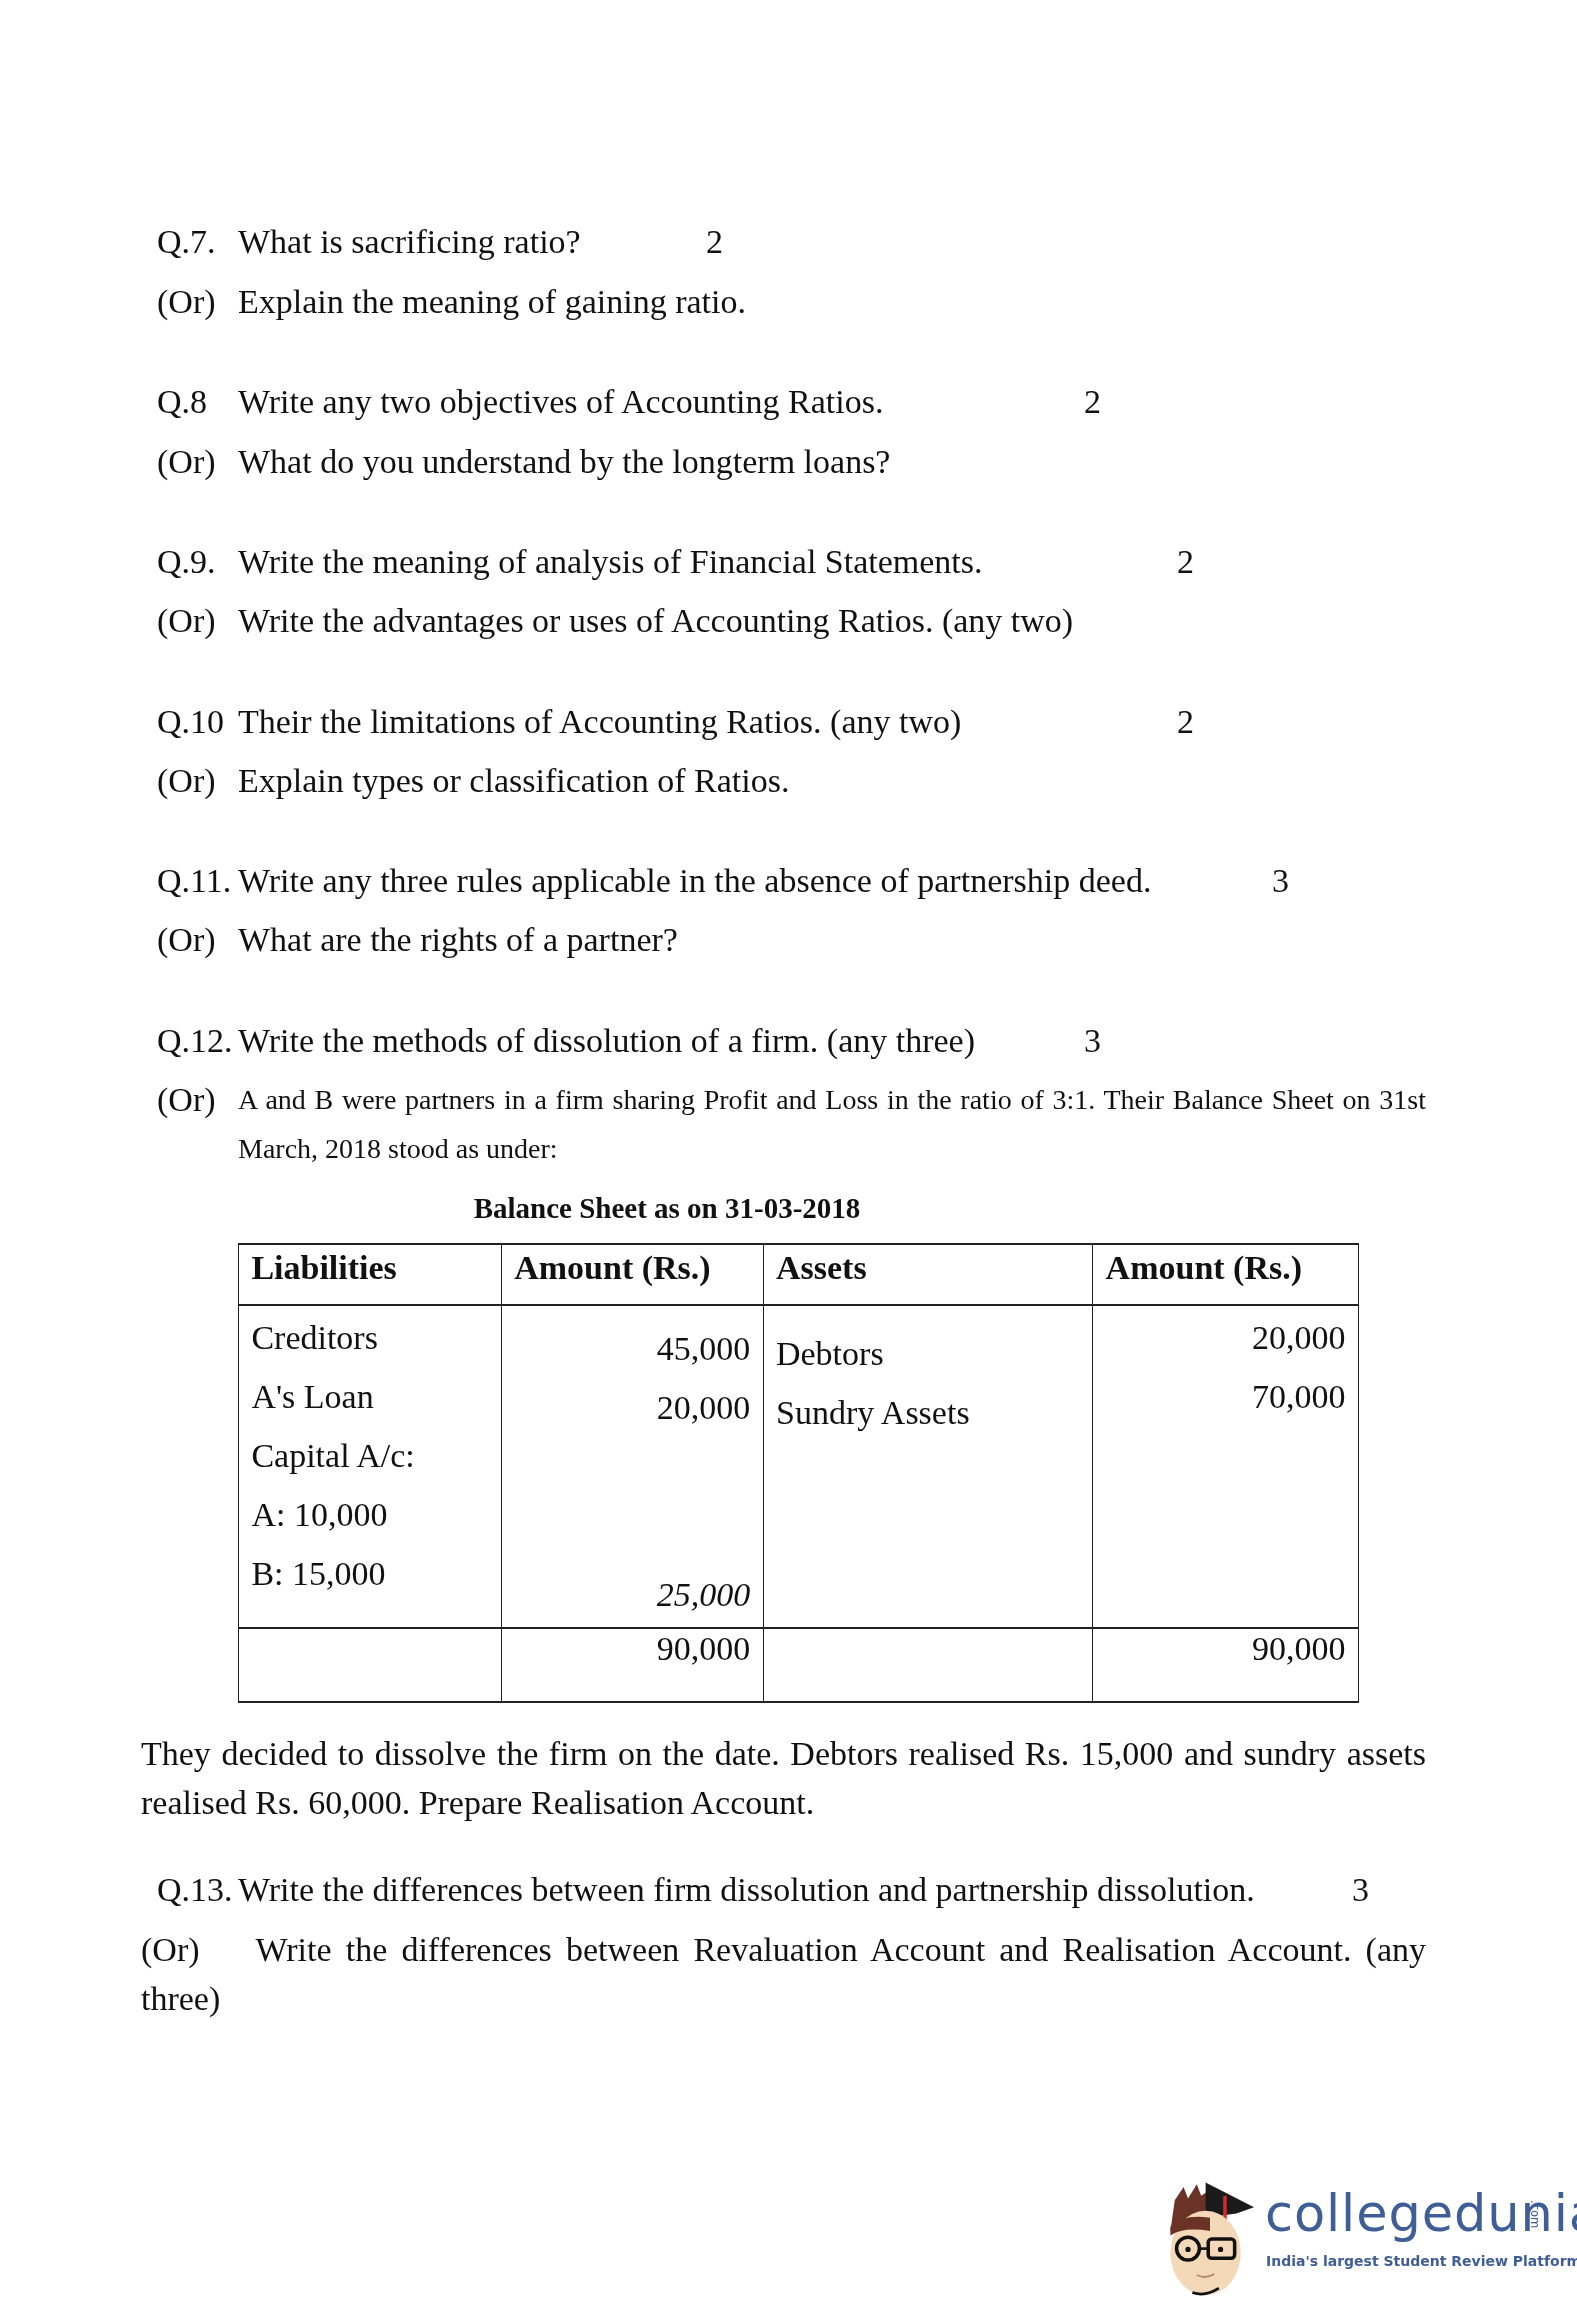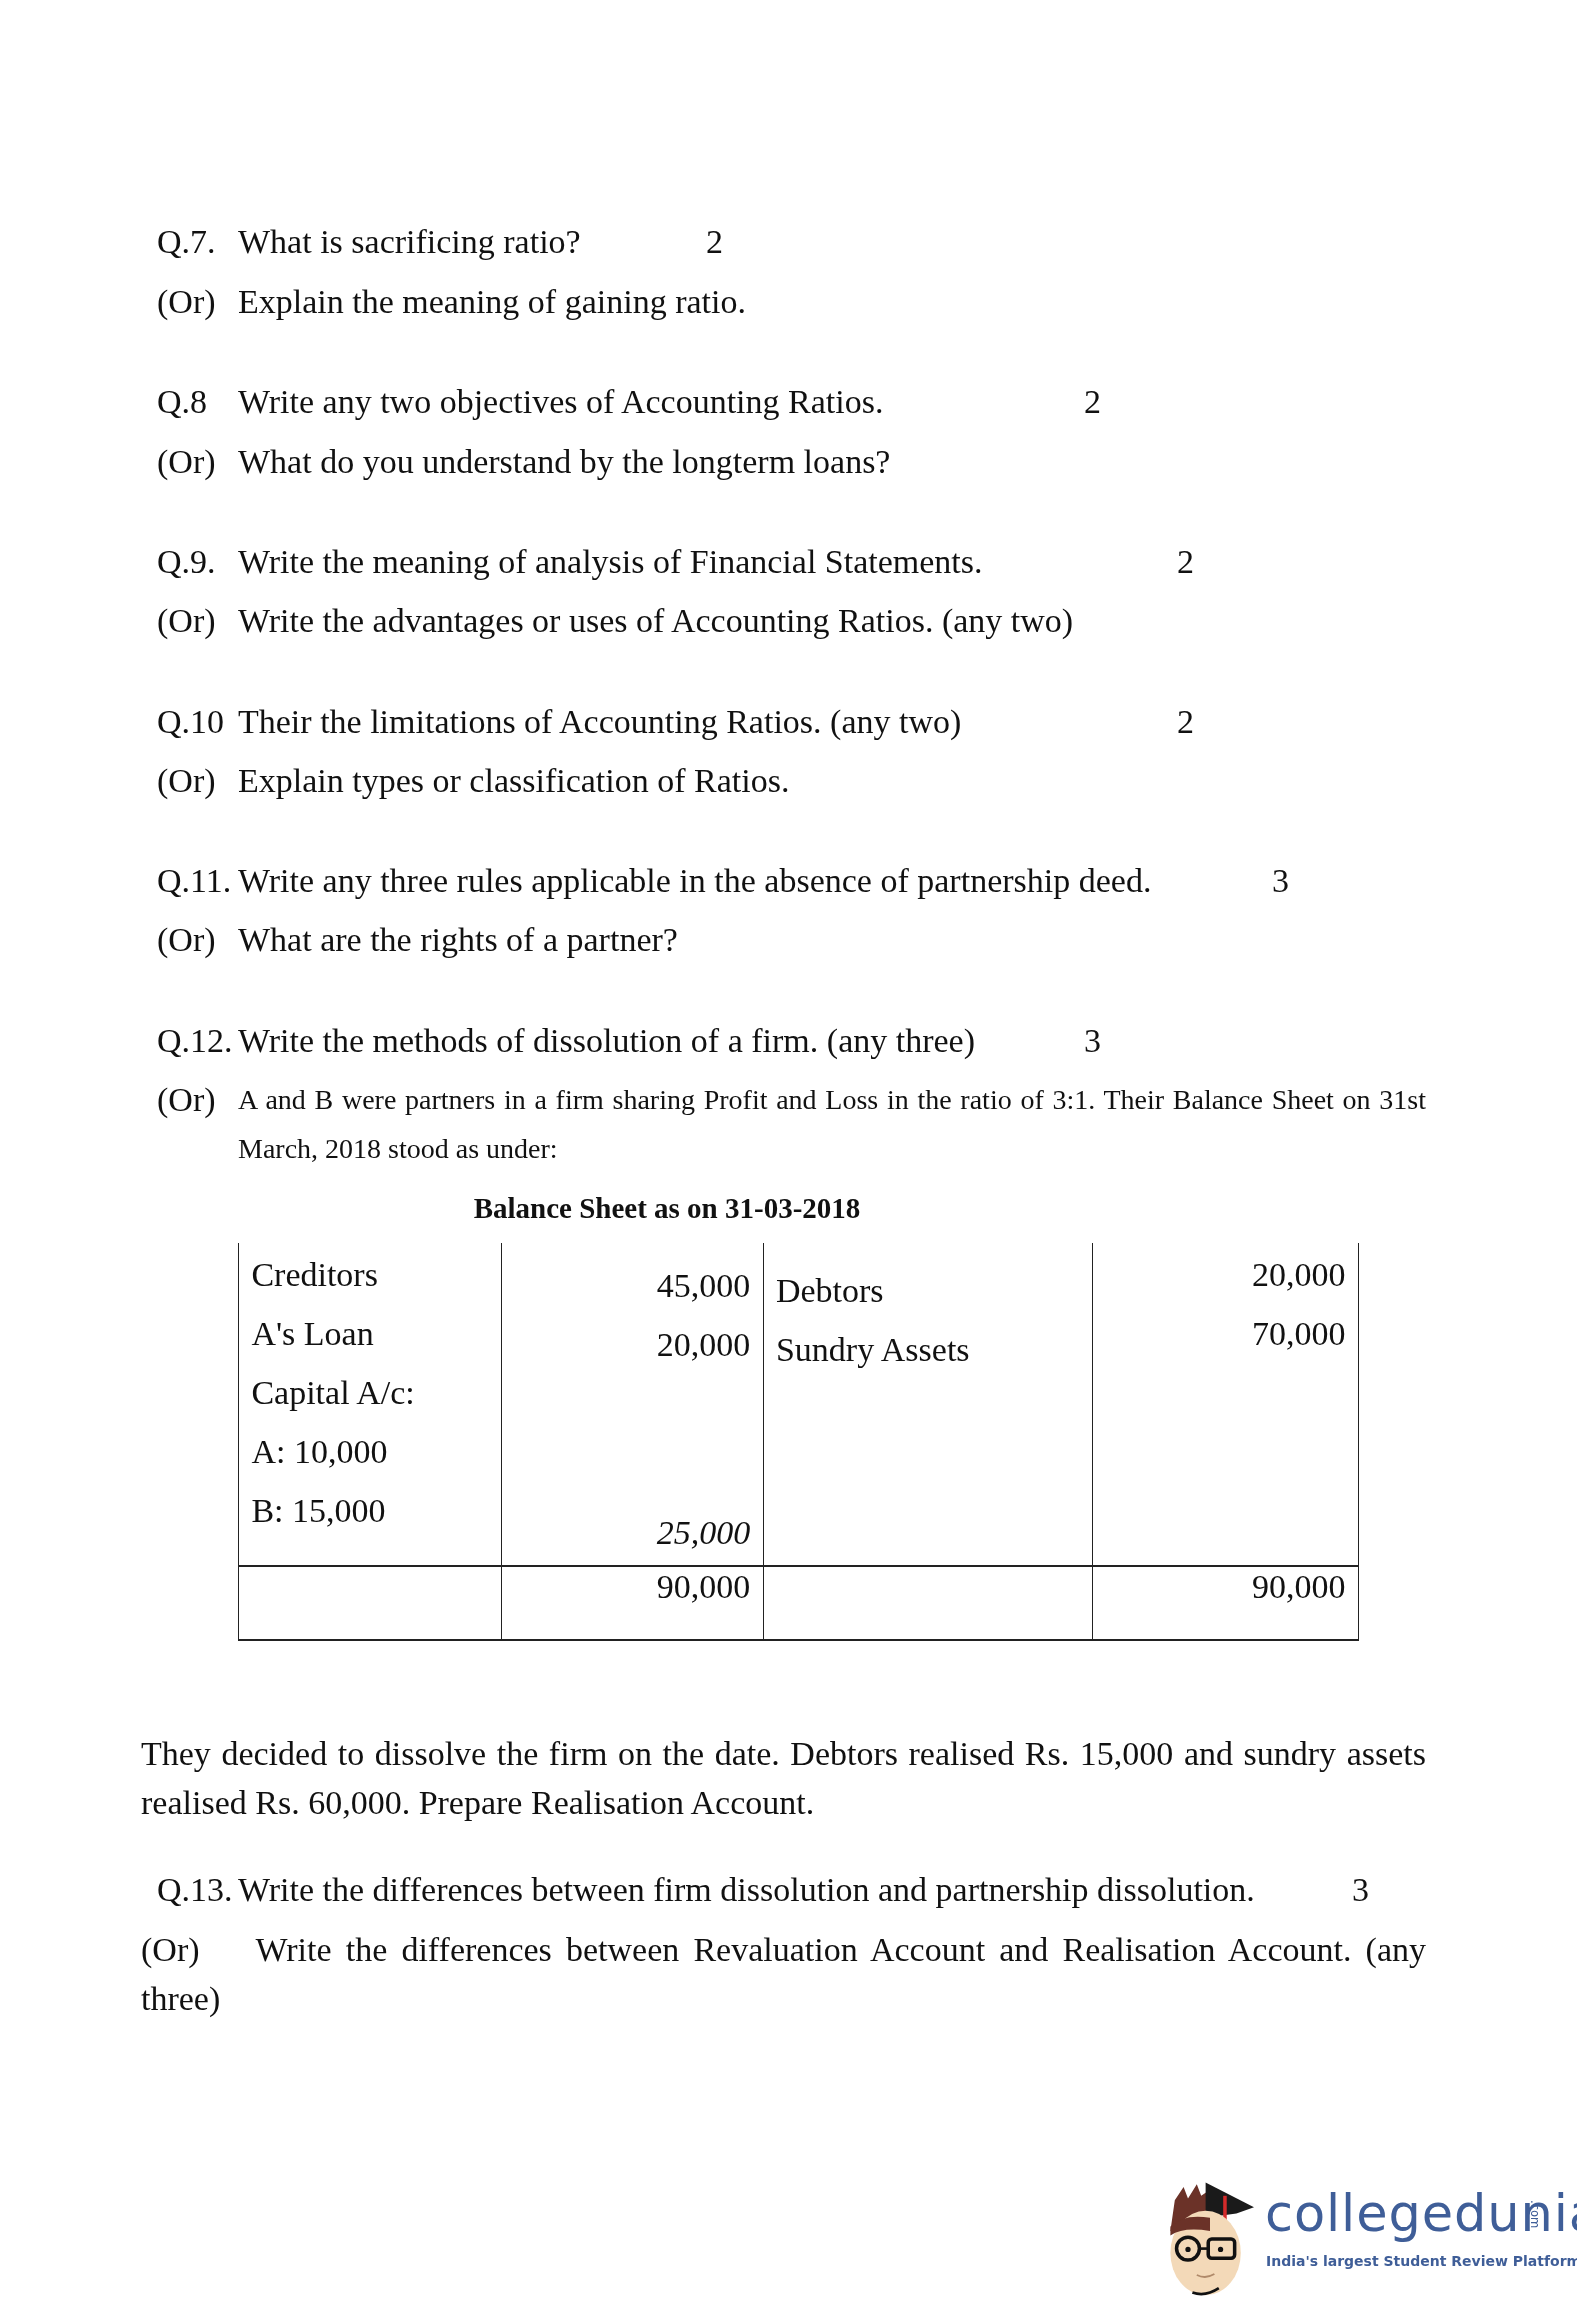--- a/index.html
+++ b/index.html
@@ -94,20 +94,26 @@
 
 <div class="bs-title">Balance Sheet as on 31-03-2018</div>
 <table class="bs">
   <colgroup>
     <col style="width:263px">
       <col style="width:262px">
       <col style="width:330px">
       <col style="width:266px">
   </colgroup>
   <tbody>
+      <tr>
+    <th>Liabilities</th>
+    <th>Amount (Rs.)</th>
+    <th>Assets</th>
+    <th>Amount (Rs.)</th>
+  </tr>
   <tr>
     <td class="body-cell" style="height:311px; padding-top:5.3px;margin-left:8px;">
       <div>Creditors</div>
       <div>A's Loan</div>
       <div>Capital A/c:</div>
       <div>A: 10,000</div>
       <div>B: 15,000</div>
     </td>
     <td class="body-cell amt" style="padding-top:16px;">
       <div>45,000</div>

